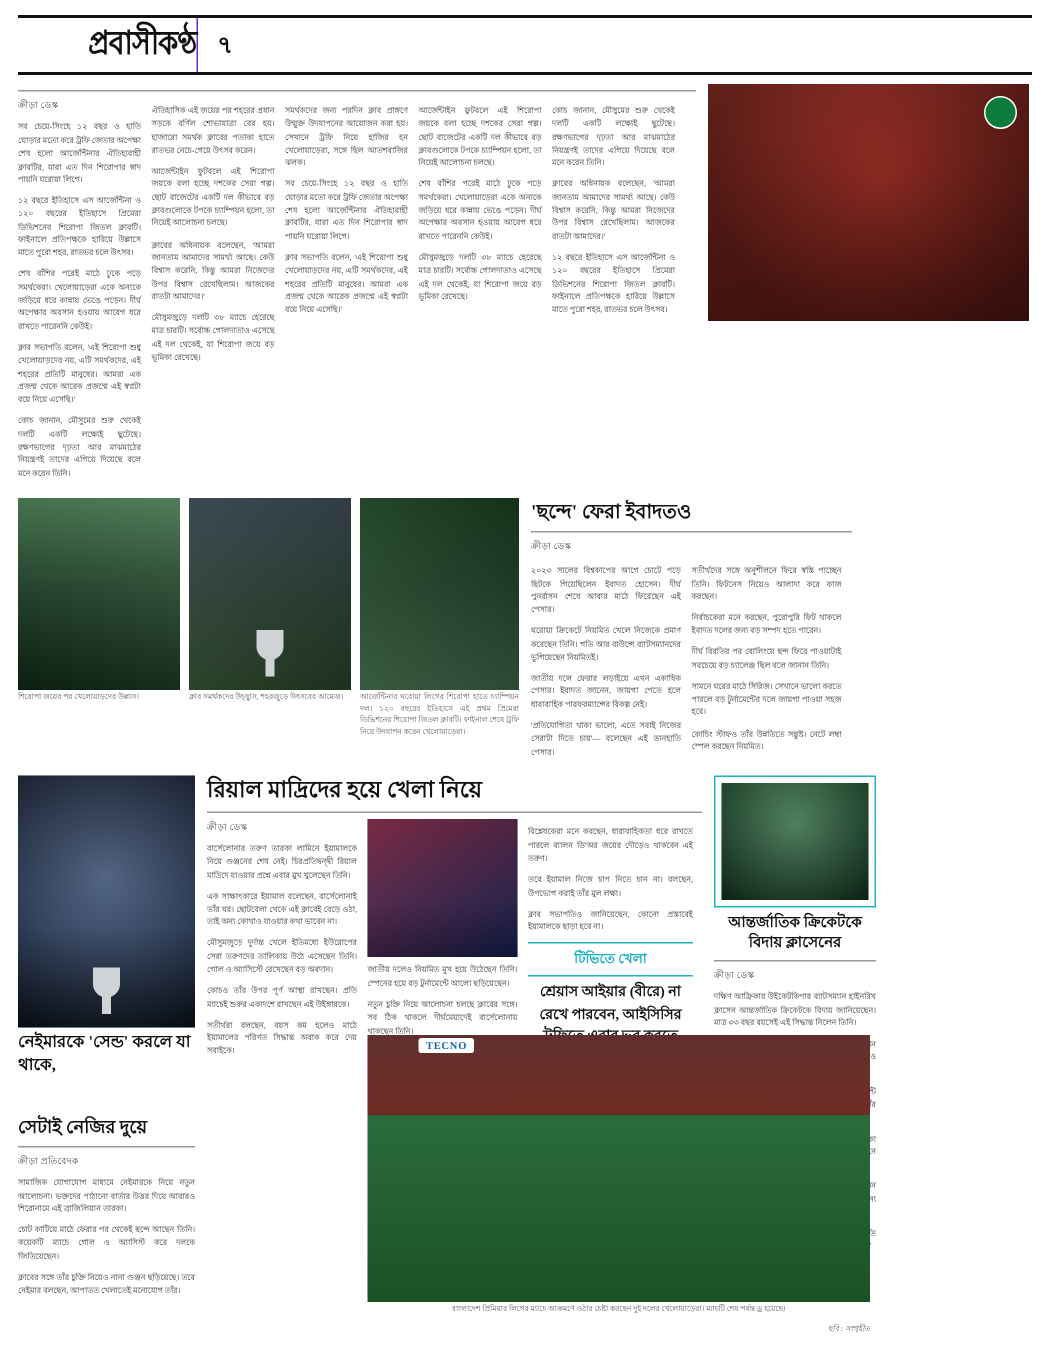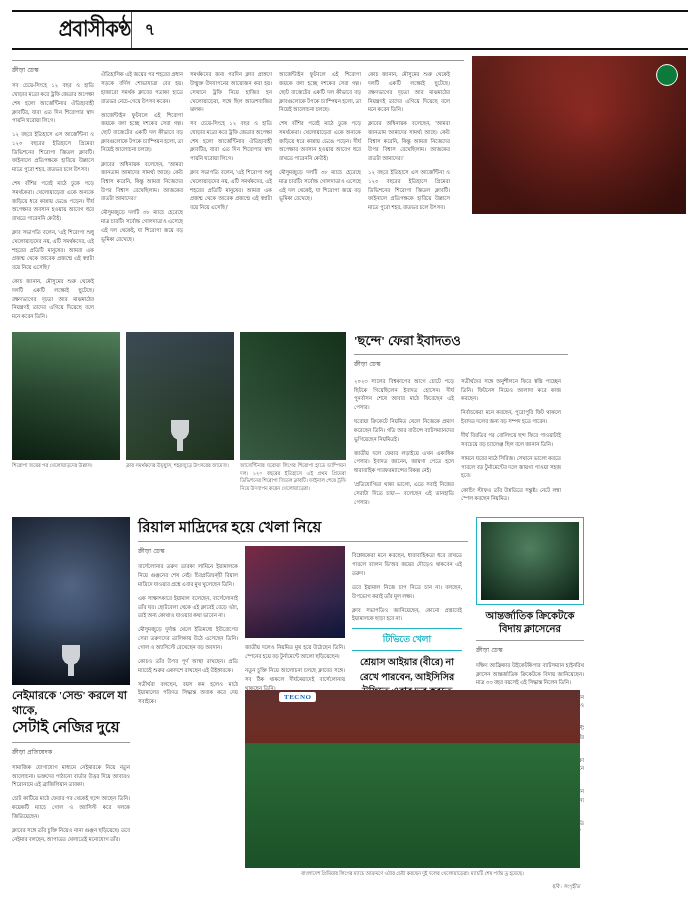--- a/index.html
+++ b/index.html
@@ -244,21 +244,21 @@
   </div>
 
   <div style="display:flex; gap:8px; margin-top:5px;">
 
     <div style="width:118px;">
       <div class="photo grad-blue" style="height:168px;">
         <div class="ph-inner" style="background:radial-gradient(circle at 50% 40%, rgba(255,255,255,.22), rgba(0,0,0,.6));"></div>
         <div class="trophy"></div>
       </div>
       <div class="sub-head-sm" style="font-size:11px; margin-top:3px;">নেইমারকে 'সেন্ড' করলে যা থাকে,</div>
-      <div class="sub-head-sm" style="font-size:15px;">সেটাই নেজির দুয়ে</div>
+      <div class="sub-head-sm" style="font-size:12px;margin-top:26px;">সেটাই নেজির দুয়ে</div>
       <hr class="hr-thin">
       <div class="byline">ক্রীড়া প্রতিবেদক</div>
       <p class="body-text">সামাজিক যোগাযোগ মাধ্যমে নেইমারকে নিয়ে নতুন আলোচনা। ভক্তদের পাঠানো বার্তার উত্তর দিয়ে আবারও শিরোনামে এই ব্রাজিলিয়ান তারকা।</p>
       <p class="body-text">চোট কাটিয়ে মাঠে ফেরার পর থেকেই ছন্দে আছেন তিনি। কয়েকটি ম্যাচে গোল ও অ্যাসিস্ট করে দলকে জিতিয়েছেন।</p>
       <p class="body-text">ক্লাবের সঙ্গে তাঁর চুক্তি নিয়েও নানা গুঞ্জন ছড়িয়েছে। তবে নেইমার বলছেন, আপাতত খেলাতেই মনোযোগ তাঁর।</p>
 
     </div>
 
     <div style="width:330px;">
       <div class="sub-head" style="text-align:left;">রিয়াল মাদ্রিদের হয়ে খেলা নিয়ে</div>

